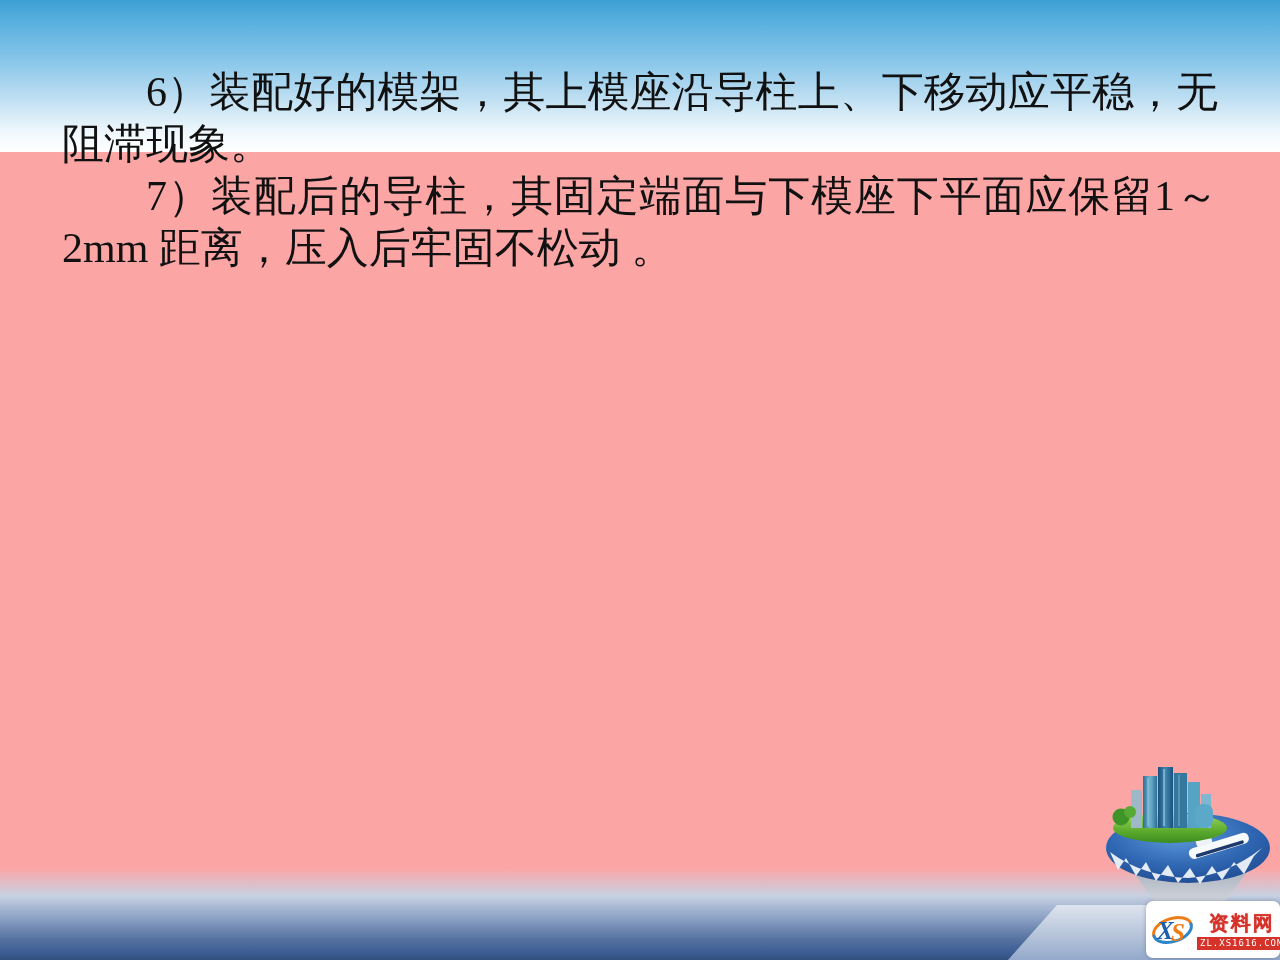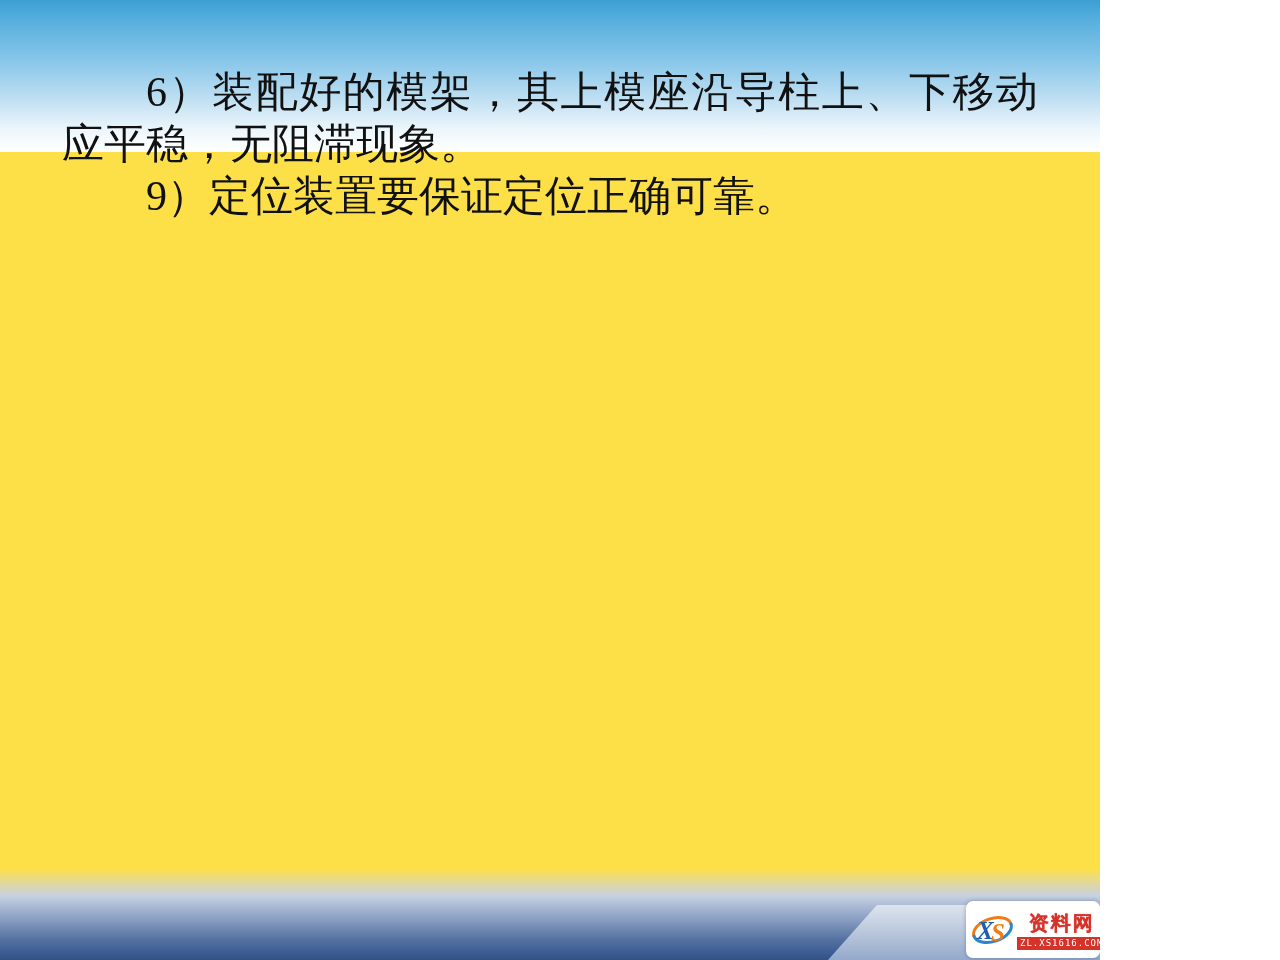--- a/index.html
+++ b/index.html
@@ -1,18 +1,18 @@
 <!DOCTYPE html>
 <html><head>
 <meta charset="utf-8">
 <style>
   html,body{margin:0;padding:0;}
   body{width:1280px;height:960px;overflow:hidden;background:#ffffff;
        font-family:"Liberation Sans", sans-serif;}
-  .slide{position:relative;width:1100px;height:960px;background:#fde047;overflow:hidden;}
+  .slide{position:relative;width:1280px;height:960px;background:#fca5a5;overflow:hidden;}
 
   
   .header-gradient{position:absolute;top:0;left:0;width:100%;height:152px;
     background:linear-gradient(180deg,#3d9fd4 0%,#58b0de 14%,#8cc8ea 42%,#bfdff2 65%,#eef7fc 86%,#ffffff 100%);}
 
   
   .content{position:absolute;left:62px;right:62px;top:66px;
     font-family:"Liberation Serif","DejaVu Serif",serif;
     font-size:42px;line-height:52px;color:#111111;text-align:justify;}
   .content p{margin:0;text-indent:2em;}
@@ -40,21 +40,21 @@
 </style>
 </head>
 <body>
 
 <div class="slide">
 
   <div class="header-gradient"></div>
 
   <div class="content">
     <p>6）装配好的模架，其上模座沿导柱上、下移动应平稳，无阻滞现象。</p>
-    <p>9）定位装置要保证定位正确可靠。</p>
+    <p>7）装配后的导柱，其固定端面与下模座下平面应保留1～2mm 距离，压入后牢固不松动 。</p>
   </div>
 
   <div class="footer-gradient"></div>
   <div class="footer-step"></div>
 
   <svg class="island" viewBox="0 0 180 186" xmlns="http://www.w3.org/2000/svg">
     <defs>
       <linearGradient id="coneG" x1="0" y1="0" x2="0" y2="1">
         <stop offset="0" stop-color="#a8b0bc"></stop>
           <stop offset="0.55" stop-color="#d8dce2"></stop>

